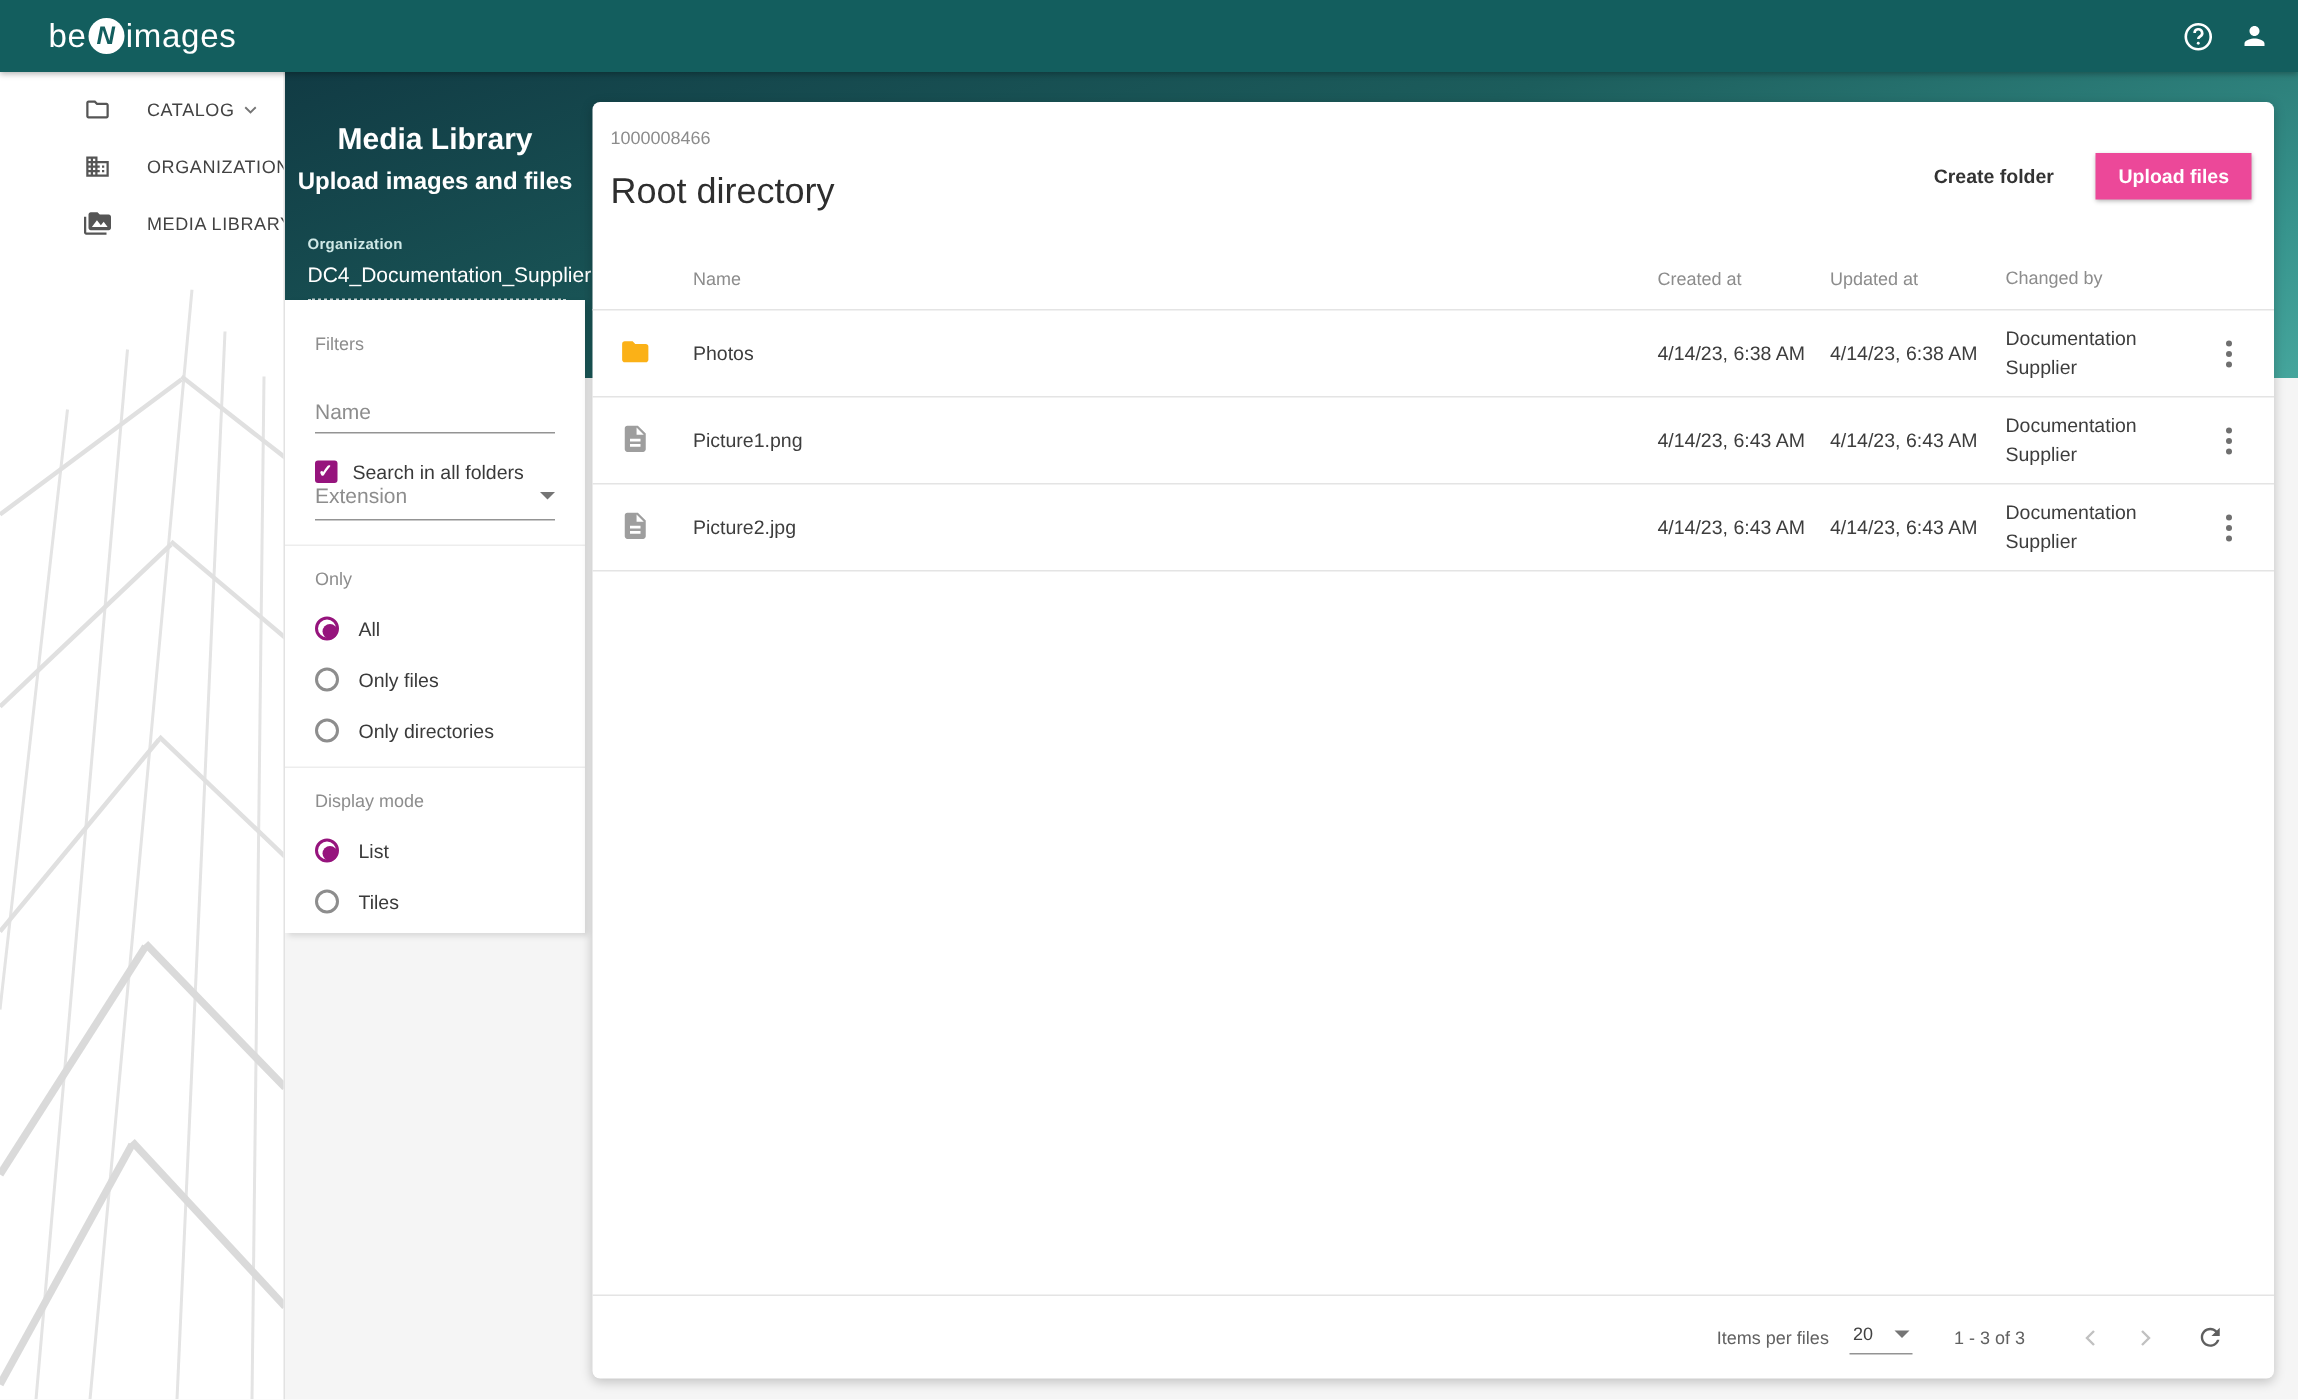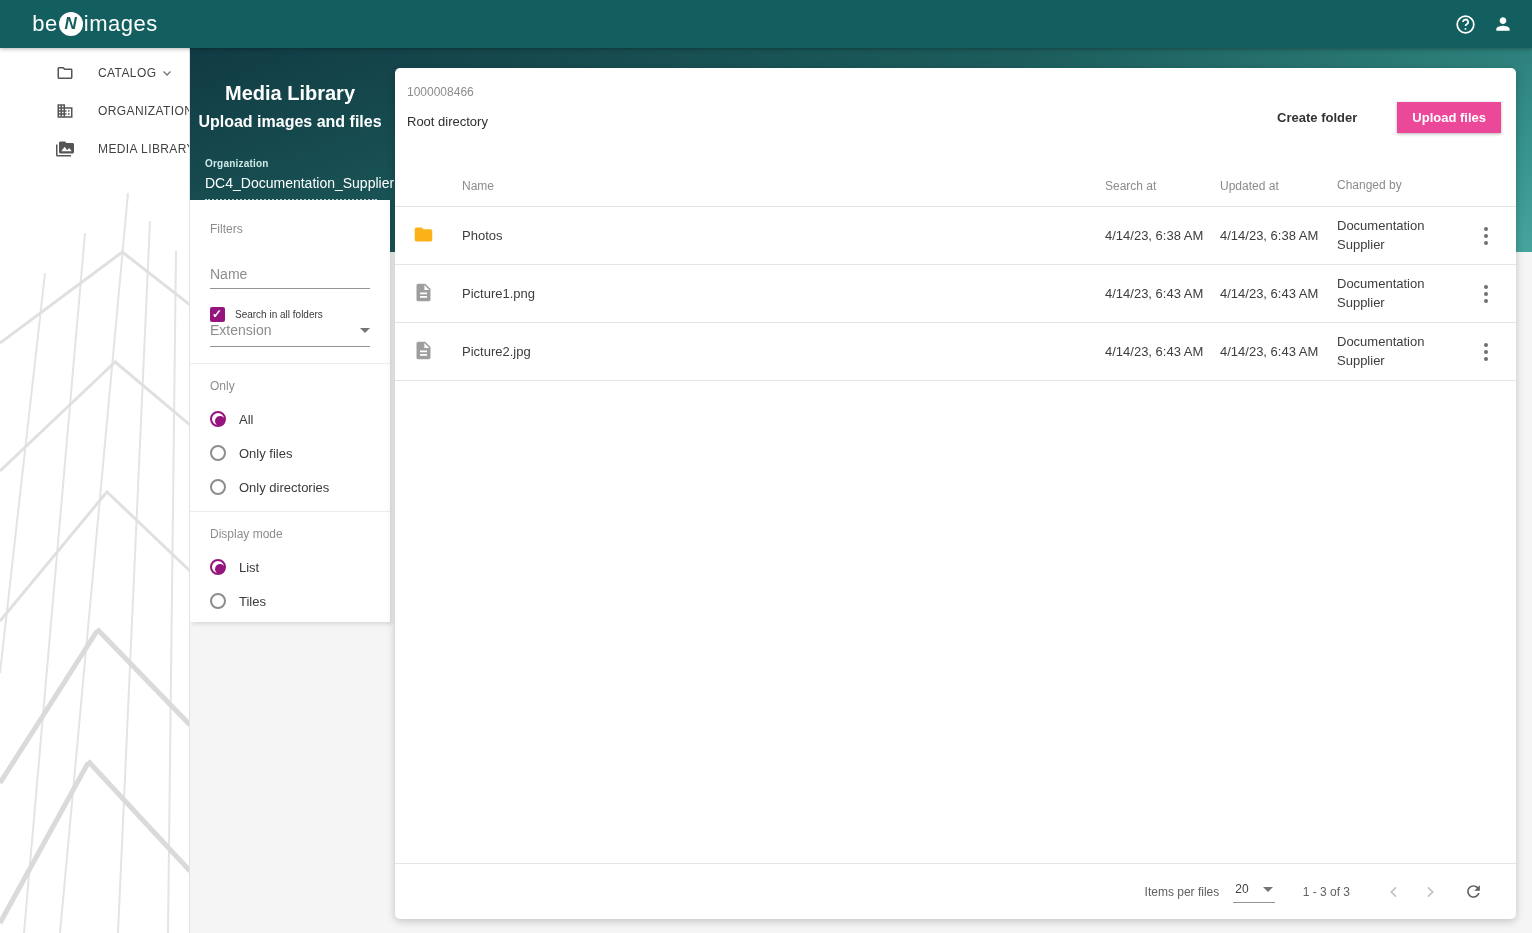--- a/index.html
+++ b/index.html
@@ -83,21 +83,21 @@
   }
   .name-input::placeholder { color:#8d8d8d; }
   .check-row { display:flex; align-items:center; margin-top:18px; cursor:pointer; }
   .checkbox {
     width:15px; height:15px; border-radius:2px; background:#96147d; flex:none;
     position:relative; margin-right:10px;
   }
   .checkbox::after {
     content:"✓"; position:absolute; left:2px; top:0px; color:#fff; font-size:12px; font-weight:700;
   }
-  .check-label { font-size:10px; color:#3a3a3a; }
+  .check-label { font-size:13px; color:#3a3a3a; }
   .select-row {
     display:flex; align-items:center; justify-content:space-between;
     border-bottom:1px solid #949494; padding-bottom:8px; cursor:pointer;
   }
   .select-text { font-size:14px; color:#8d8d8d; }
   .tri-down { width:0; height:0; border-left:5px solid transparent; border-right:5px solid transparent; border-top:5px solid #757575; }
   .divider { height:1px; background:#ededed; margin:16px -20px 0 -20px; }
   .radio-row { display:flex; align-items:center; margin-top:18px; cursor:pointer; }
   .radio {
     width:16px; height:16px; border-radius:50%; border:2px solid #8d8d8d; flex:none;
@@ -109,22 +109,22 @@
     border-radius:50%; background:#96147d;
   }
   .radio-label { font-size:13px; color:#3a3a3a; }
 
   
   .main-card {
     position:absolute; left:395px; top:68px; width:1121px; height:851px;
     background:#fff; border-radius:5px; box-shadow:0 2px 8px rgba(0,0,0,.22); z-index:6;
   }
   .card-id { position:absolute; left:12px; top:17px; font-size:12px; color:#8c8c8c; }
-  .card-title { position:absolute; left:12px; top:46px; font-size:13px; color:#2e2e2e; }
-  .card-actions { position:absolute; right:15px; top:34px; display:flex; align-items:center; gap:32px; }
+  .card-title { position:absolute; left:12px; top:46px; font-size:24px; color:#2e2e2e; }
+  .card-actions { position:absolute; right:15px; top:34px; display:flex; align-items:center; gap:20px; }
   .btn-text {
     background:none; border:none; font-family:"Liberation Sans",sans-serif;
     font-size:13px; font-weight:700; color:#333; cursor:pointer; padding:6px 8px;
   }
   .btn-primary {
     background:#ec4899; color:#fff; border:none; border-radius:0;
     font-family:"Liberation Sans",sans-serif; font-size:13px; font-weight:700;
     padding:8px 15px; cursor:pointer; box-shadow:0 1px 3px rgba(0,0,0,.3);
   }
 
@@ -312,21 +312,21 @@
     <div class="card-title">Root directory</div>
     <div class="card-actions">
       <button class="btn-text">Create folder</button>
       <button class="btn-primary">Upload files</button>
     </div>
 
     <div class="table">
       <div class="trow thead">
         <div class="cell c-icon"></div>
         <div class="cell c-name">Name</div>
-        <div class="cell c-created">Search at</div>
+        <div class="cell c-created">Created at</div>
         <div class="cell c-updated">Updated at</div>
         <div class="cell c-changed">Changed by</div>
         <div class="cell c-menu"></div>
       </div>
 
       <div class="trow tbody-row">
         <div class="cell c-icon">
           <span>
             <svg viewBox="0 0 24 24" width="21" height="21" fill="#fbb117">
               <path d="M10 4H4c-1.1 0-2 .9-2 2v12c0 1.1.9 2 2 2h16c1.1 0 2-.9 2-2V8c0-1.1-.9-2-2-2h-8l-2-2z"></path>

